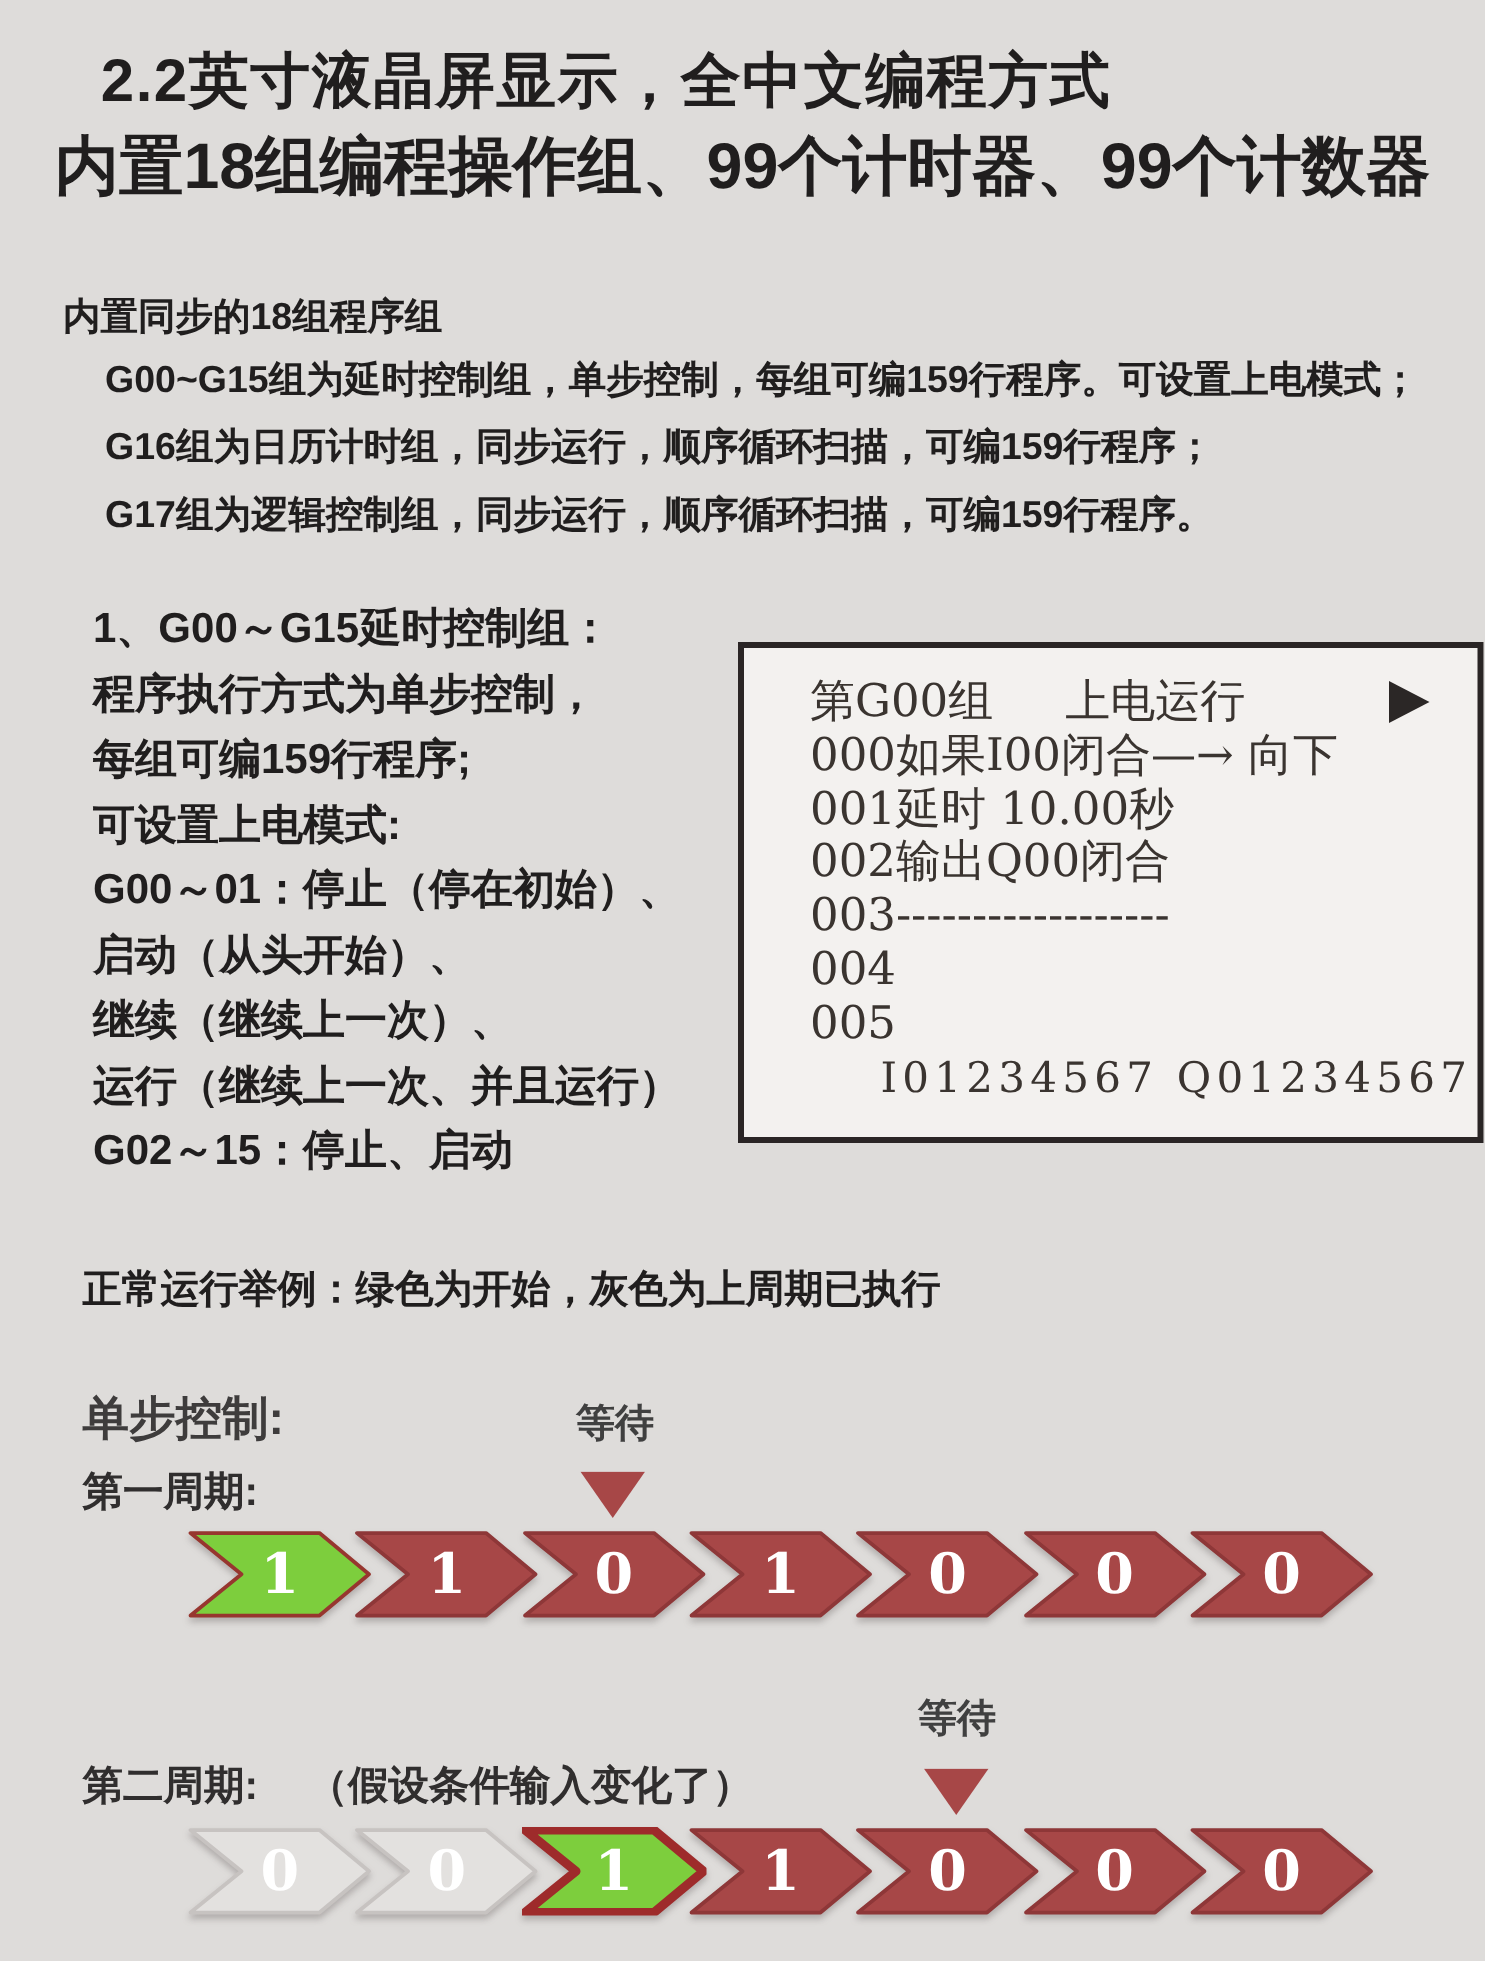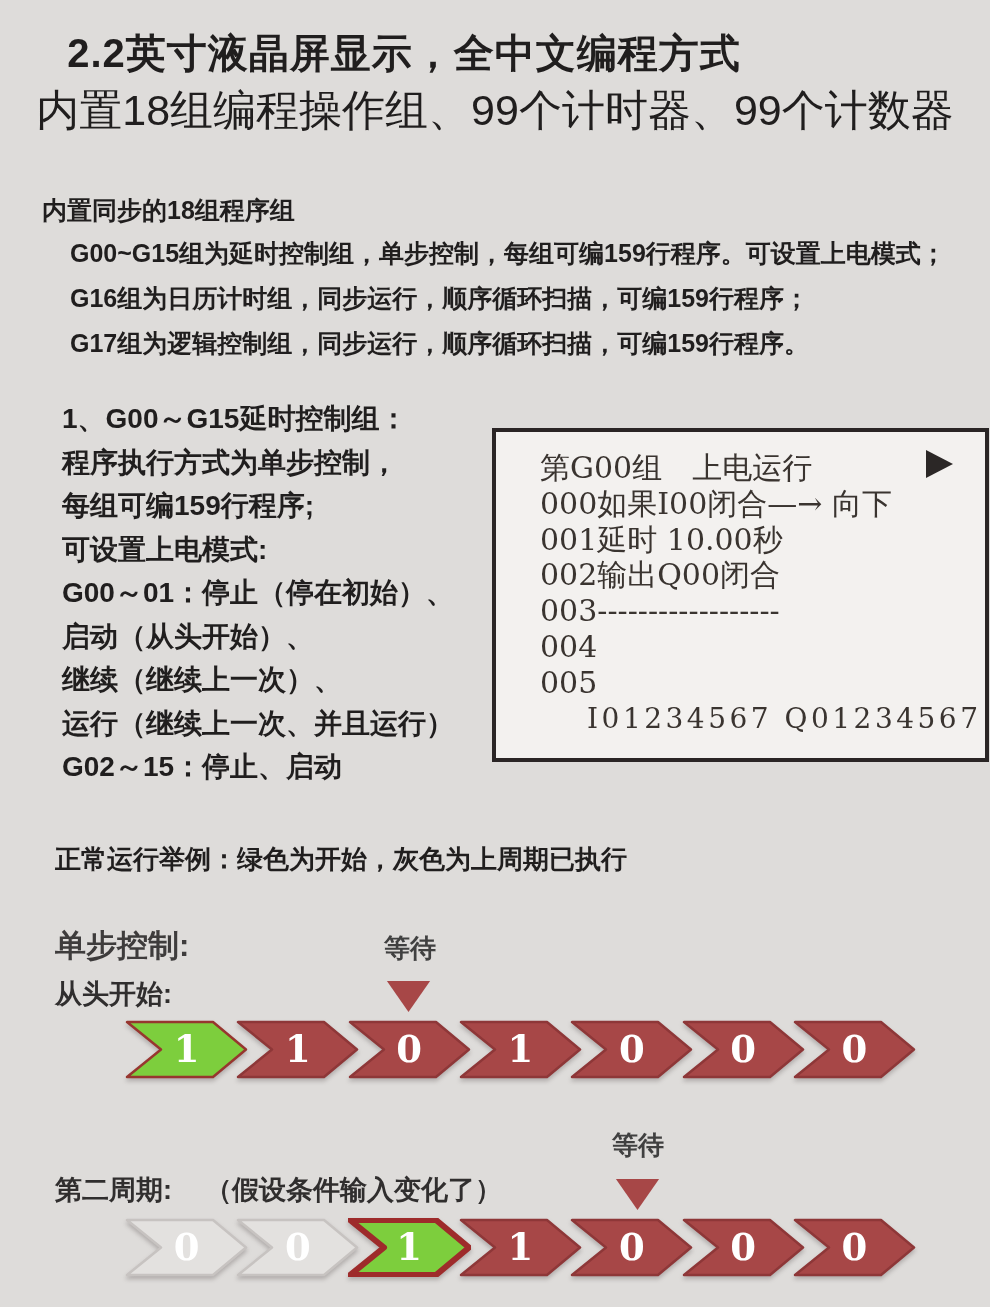--- a/index.html
+++ b/index.html
@@ -5,38 +5,38 @@
   html,body{margin:0;padding:0;}
   body{
     width:990px;height:1307px;position:relative;overflow:hidden;
     background:var(--page-bg,#DEDCDA);
     color:var(--text,#201E1E);
     font-family:"Liberation Sans","DejaVu Sans",sans-serif;
   }
   .abs{position:absolute;}
   
   .title1{top:26px;left:0;width:808px;text-align:center;font-size:40px;font-weight:bold;letter-spacing:1px;}
-  .title2{top:82px;left:0;width:990px;text-align:center;font-size:43px;font-weight:normal;}
+  .title2{top:82px;left:0;width:990px;text-align:center;font-size:43px;font-weight:bold;}
   
   .intro-heading{left:42px;top:194px;font-size:25px;font-weight:bold;}
   .intro-lines{left:70px;top:231px;font-size:25px;font-weight:bold;line-height:45px;}
   
   .detail-list{left:62px;top:397px;font-size:28px;font-weight:bold;line-height:43.5px;}
   
   .lcd{
     left:492px;top:428px;width:445px;height:308px;
     background:var(--box-bg,#F3F1EF);
     border:4px solid var(--box-border,#2A2525);
     color:var(--box-text,#3A3430);
     font-family:"DejaVu Serif","Liberation Serif",serif;
     font-size:30px;line-height:35.8px;
     padding:18px 0 0 44px;
   }
-  .lcd-line1{display:flex;align-items:flex-start;padding-right:32px;}
-  .lcd-line1 .mid{margin-left:30px;}
+  .lcd-line1{display:flex;align-items:center;padding-right:32px;}
+  .lcd-line1 .mid{margin-left:48px;}
   .play-arrow{margin-left:auto;width:0;height:0;
     border-left:27px solid #2B2726;border-top:14px solid transparent;border-bottom:14px solid transparent;}
   .lcd-io{font-size:28px;letter-spacing:3.5px;margin-left:47px;}
   
   .caption{left:55px;top:842px;font-size:26px;font-weight:bold;}
   .mode-label{left:55px;top:903px;font-size:31px;font-weight:600;color:#3E3C3C;margin-top:22px;}
   .cycle-label{font-size:27px;font-weight:600;color:#302E2E;}
   .cycle-note{font-size:27px;font-weight:600;color:#302E2E;}
   .wait-label{font-size:26px;font-weight:600;color:#404040;}
   .wait-tri{width:45px;height:31px;background:var(--red,#A74747);
@@ -92,21 +92,21 @@
   <div>004</div>
   <div>005</div>
   <div class="lcd-io">I01234567  Q01234567</div>
 </div>
 
 <div class="abs caption">正常运行举例：绿色为开始，灰色为上周期已执行</div>
 <div class="abs mode-label">单步控制:</div>
 
 <div class="abs wait-label" style="left:384px;top:931px;">等待</div>
 <div class="abs wait-tri" style="left:386px;top:981px;"></div>
-<div class="abs cycle-label" style="left:55px;top:976px;">从头开始:</div>
+<div class="abs cycle-label" style="left:55px;top:976px;">第一周期:</div>
 <div class="abs chev-row" style="left:125px;top:1020px;">
   <div class="chev green">
     <svg width="123" height="59" viewBox="0 0 123 59">
         <polygon points="2,2 88,2 121,29.5 88,57 2,57 36,29.5"></polygon>
       </svg>
     <span class="digit">1</span>
   </div>
   <div class="chev red">
     <svg width="123" height="59" viewBox="0 0 123 59">
         <polygon points="2,2 88,2 121,29.5 88,57 2,57 36,29.5"></polygon>

